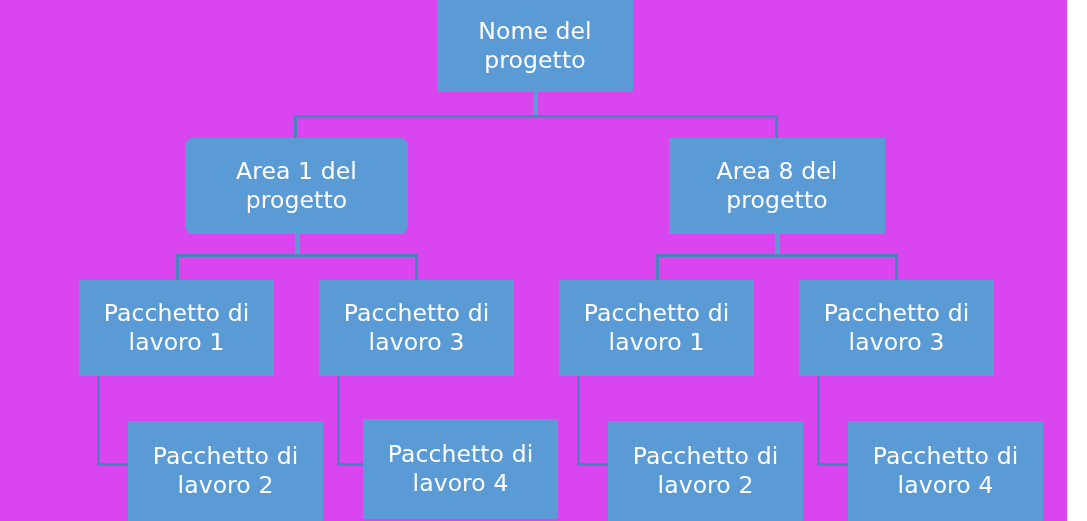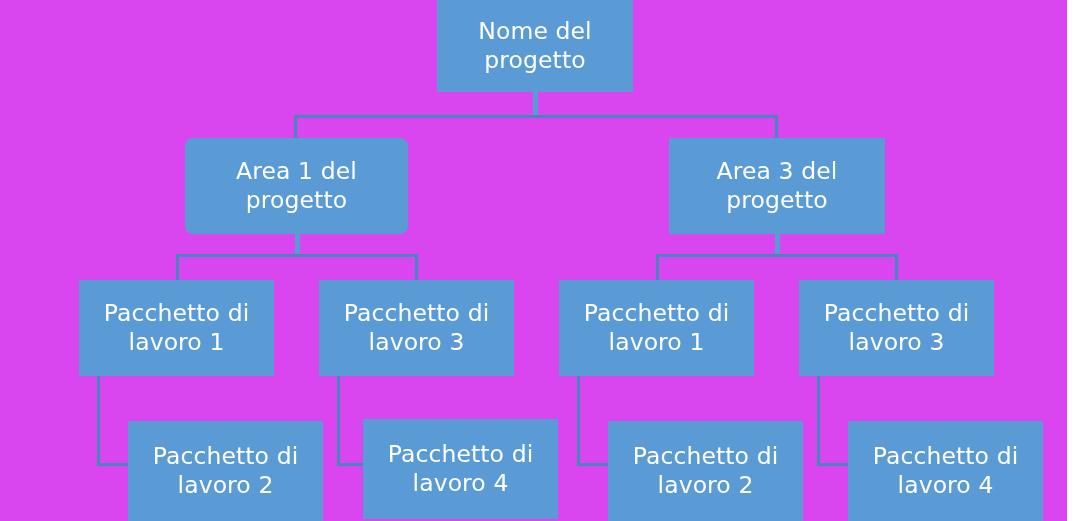--- a/index.html
+++ b/index.html
@@ -79,21 +79,21 @@
   <div id="node-layer">
       <div class="node" style="left: 437px; top: 0px; width: 196px; height: 92px; background: rgb(91, 155, 213); color: rgb(255, 255, 255);">
         <span class="node-label">Nome del
 progetto</span>
       </div>
       <div class="node" style="left: 185px; top: 138px; width: 223px; height: 96px; background: rgb(91, 155, 213); color: rgb(255, 255, 255); border-radius: 8px;">
         <span class="node-label">Area 1 del
 progetto</span>
       </div>
       <div class="node" style="left: 669px; top: 138px; width: 216px; height: 96px; background: rgb(91, 155, 213); color: rgb(255, 255, 255);">
-        <span class="node-label">Area 3 del
+        <span class="node-label">Area 8 del
 progetto</span>
       </div>
       <div class="node" style="left: 79px; top: 280px; width: 195px; height: 96px; background: rgb(91, 155, 213); color: rgb(255, 255, 255);">
         <span class="node-label">Pacchetto di
 lavoro 1</span>
       </div>
       <div class="node" style="left: 319px; top: 280px; width: 195px; height: 96px; background: rgb(91, 155, 213); color: rgb(255, 255, 255);">
         <span class="node-label">Pacchetto di
 lavoro 3</span>
       </div>

